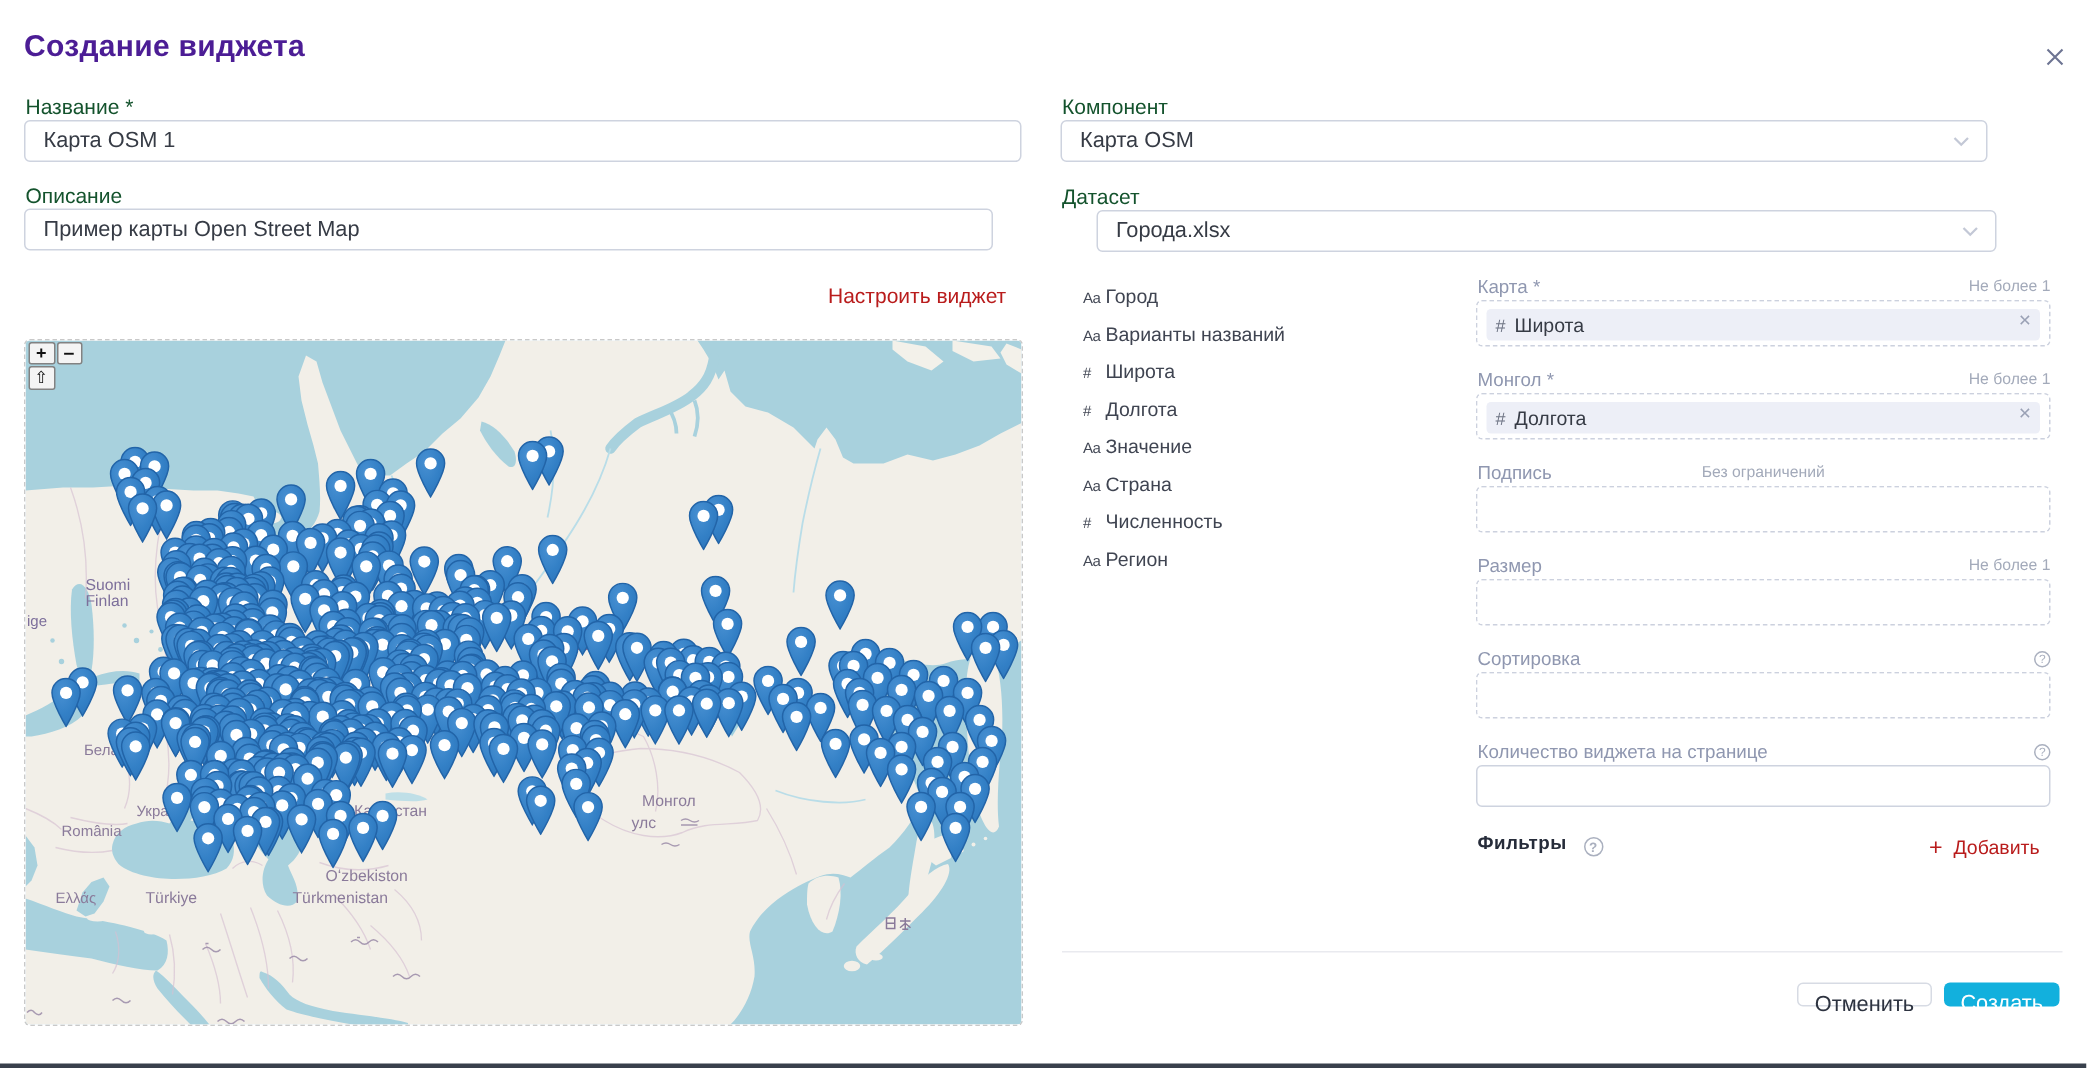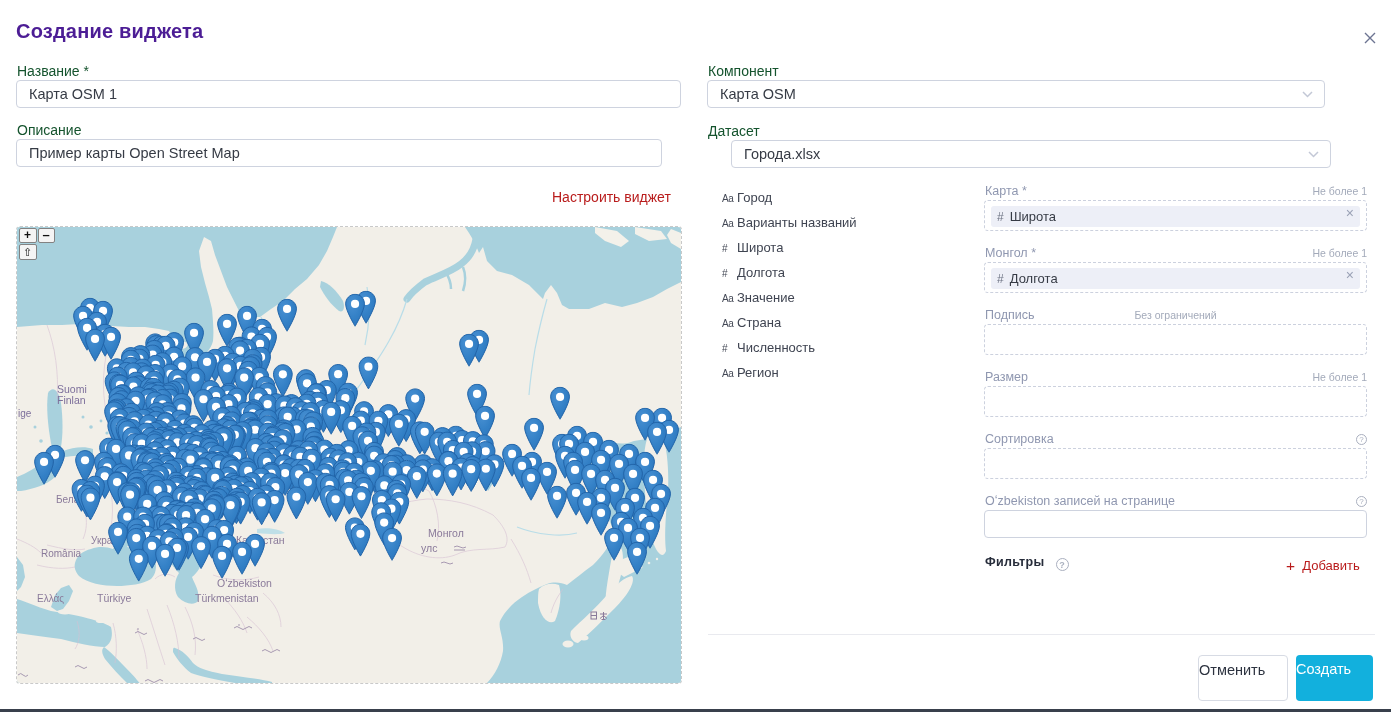--- a/index.html
+++ b/index.html
@@ -12,21 +12,21 @@
 .chev{position:absolute;right:11px;top:10px;width:11px;height:7px}
 .hint{font-size:10.5px;color:#a3aaba}
 .fld{font-size:12.5px;color:#8f97b0;line-height:11px}
 .dash{border:1px dashed #ccd1de;border-radius:4px;background:#fff}
 .chip{position:absolute;left:6px;top:5px;right:6px;height:21px;background:#edeff7;border-radius:3px;font-size:13px;color:#363b45;line-height:21px;padding-left:6px}
 .chip .h{color:#6e7484;font-size:12px;margin-right:6px}
 .x{position:absolute;color:#9aa1b5;font-size:14px}
 .li{font-size:13px;color:#3f4451;white-space:nowrap;line-height:16px}
 .li .pre{display:inline-block;width:13px;margin-right:2px;font-size:10px;font-weight:500;color:#434855;text-align:left;letter-spacing:-.3px}
 .q{display:inline-block;width:11px;height:11px;border:1px solid #aab0bf;border-radius:50%;color:#aab0bf;font-size:8px;line-height:10px;text-align:center;vertical-align:1px}
-.btn{border-radius:4px;font-size:14.5px;text-align:left;line-height:29px;height:46px}
+.btn{border-radius:4px;font-size:14.5px;text-align:center;line-height:29px;height:16px}
 </style></head>
 <body>
 <div class="abs title">Создание виджета</div>
 <svg class="abs" style="left:1364px;top:32px" width="12" height="12" viewBox="0 0 12 12">
     <path d="M1,1 L11,11 M11,1 L1,11" stroke="#6d7492" stroke-width="1.4"></path>
   </svg>
 
 <div class="abs lbl" style="left:17px;top:63px">Название *</div>
 <div class="abs inp" style="left:16px;top:80px;width:665px">Карта OSM 1</div>
 <div class="abs lbl" style="left:17px;top:122px">Описание</div>
@@ -813,21 +813,21 @@
   </div>
 <div class="abs fld" style="left:985px;top:310px">Подпись</div>
 <div class="abs hint" style="left:984px;top:309px;width:383px;text-align:center">Без ограничений</div>
 <div class="abs dash" style="left:984px;top:324px;width:383px;height:31px"></div>
 <div class="abs fld" style="left:985px;top:372px">Размер</div>
 <div class="abs hint" style="left:984px;top:371px;width:383px;text-align:right">Не более 1</div>
 <div class="abs dash" style="left:984px;top:386px;width:383px;height:31px"></div>
 <div class="abs fld" style="left:985px;top:434px">Сортировка</div>
 <div class="abs q" style="left:1356px;top:434px">?</div>
 <div class="abs dash" style="left:984px;top:448px;width:383px;height:31px"></div>
-<div class="abs fld" style="left:985px;top:496px">Oʻzbekiston записей на странице</div>
+<div class="abs fld" style="left:985px;top:496px">Количество виджета на странице</div>
 <div class="abs q" style="left:1356px;top:496px">?</div>
 <div class="abs inp" style="left:984px;top:510px;width:383px;height:28px"></div>
 
 <div class="abs" style="left:985px;top:555px;font-size:12.5px;font-weight:bold;color:#262c3a;letter-spacing:.3px">Фильтры&nbsp;&nbsp; <span class="q" style="width:13px;height:13px;line-height:12px;font-size:9px;vertical-align:-2px">?</span></div>
 <div class="abs link" style="left:1286px;top:557px;font-size:13px"><span style="font-size:15.5px;font-weight:400;vertical-align:-1px">+</span>&nbsp;&nbsp;Добавить</div>
 
 <div class="abs" style="left:708px;top:634px;width:667px;height:1px;background:#e9eaef"></div>
 <div class="abs btn" style="left:1198px;top:655px;width:90px;border:1px solid #d7dbe4;color:#2d3340;background:#fff">Отменить</div>
 <div class="abs btn" style="left:1296px;top:655px;width:77px;background:#12b0dd;color:#fff">Создать</div>
 

